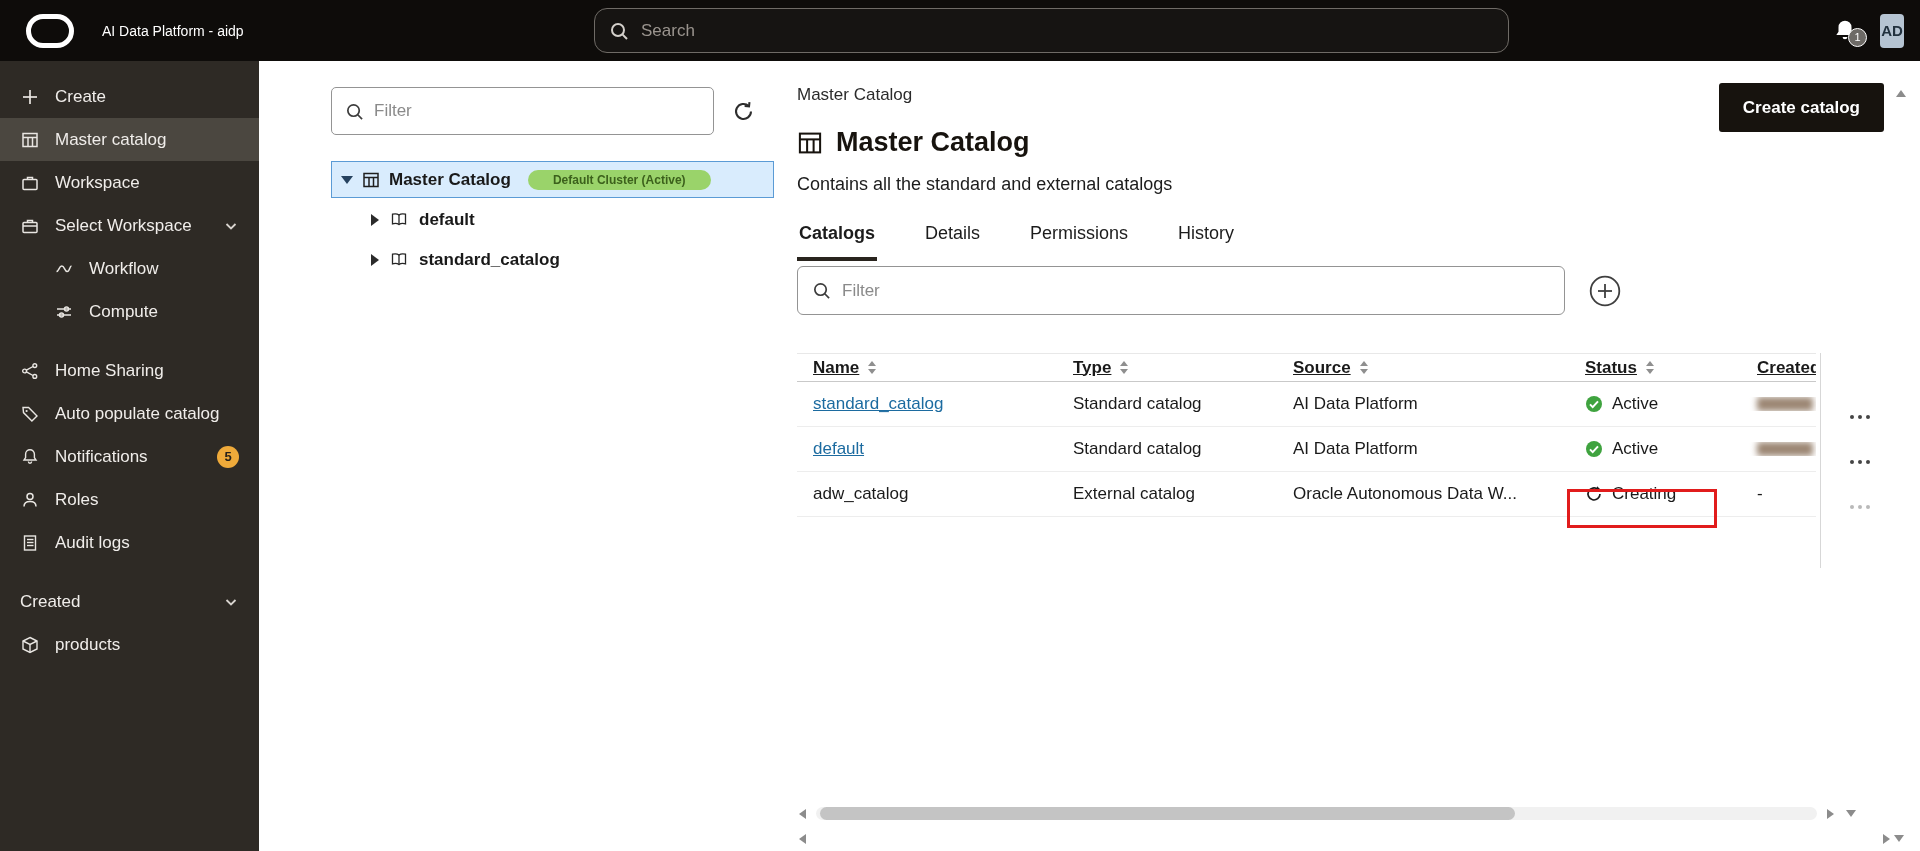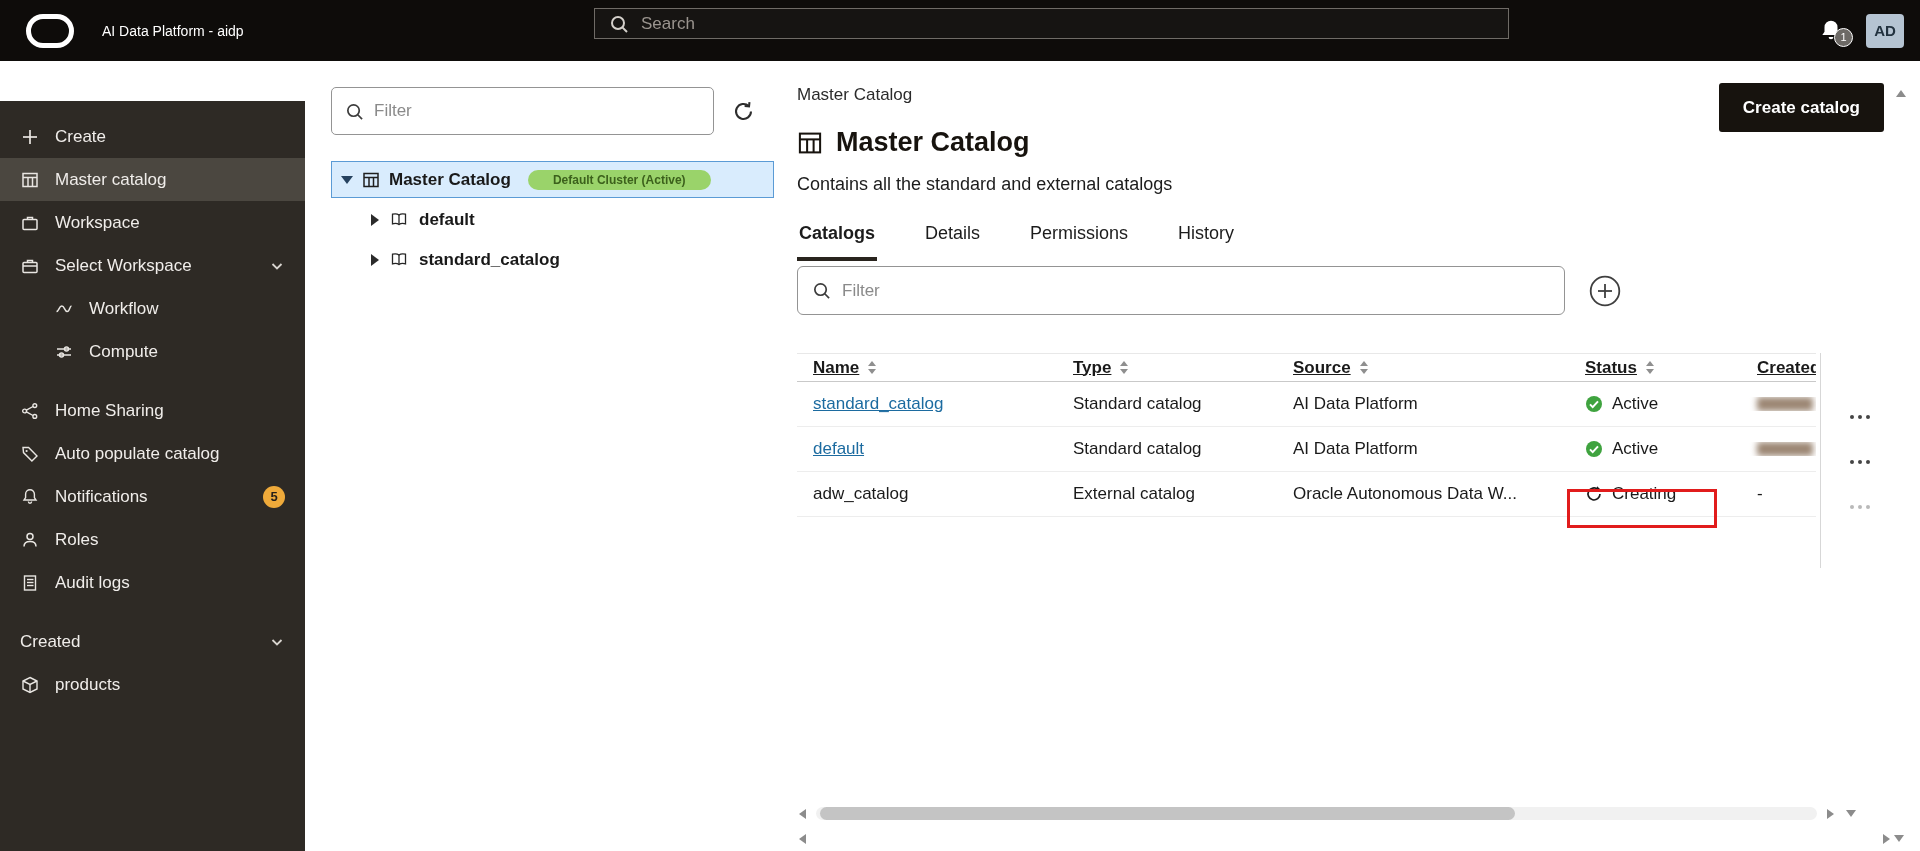--- a/index.html
+++ b/index.html
@@ -4,30 +4,30 @@
 <style>
   * { margin:0; padding:0; box-sizing:border-box; }
   html,body { width:1920px; height:851px; overflow:hidden; }
   body { font-family:"Liberation Sans", sans-serif; background:#ffffff; color:#1a1a1a; position:relative; }
   svg { display:block; }
 
   
   .topbar { position:absolute; top:0; left:0; right:0; height:61px; background:#0e0c0a; display:flex; align-items:center; z-index:30; }
   .logo { margin-left:26px; width:48px; height:34px; border:5px solid #fff; border-radius:17px; flex:0 0 auto; }
   .app-title { margin-left:28px; font-size:14px; color:#ffffff; white-space:nowrap; }
-  .top-search { position:absolute; left:594px; top:8px; width:915px; height:31px; background:#161412; border:1px solid #6f6b66; border-radius:0; display:flex; align-items:center; padding:0 14px; gap:12px; }
+  .top-search { position:absolute; left:594px; top:8px; width:915px; height:45px; background:#161412; border:1px solid #6f6b66; border-radius:13px; display:flex; align-items:center; padding:0 14px; gap:12px; }
   .top-search input { background:transparent; border:none; outline:none; color:#eee; font-size:17px; flex:1; font-family:inherit; }
   .top-search input::placeholder { color:#9a948e; }
   .top-right { position:absolute; right:16px; top:0; height:61px; display:flex; align-items:center; gap:22px; }
   .bell-wrap { position:relative; }
   .bell-badge { position:absolute; right:-9px; bottom:-3px; width:19px; height:19px; border-radius:50%; background:#6d6a66; border:1.5px solid #fff; color:#fff; font-size:11px; display:flex; align-items:center; justify-content:center; }
-  .avatar { width:38px; height:34px; border-radius:4px; background:#b5c4d2; color:#22323f; font-size:15px; font-weight:700; display:flex; align-items:center; justify-content:center; }
+  .avatar { width:24px; height:34px; border-radius:4px; background:#b5c4d2; color:#22323f; font-size:15px; font-weight:700; display:flex; align-items:center; justify-content:center; }
 
   
-  .sidebar { position:absolute; top:61px; left:0; width:305px; bottom:0; background:#2e2a25; padding-top:14px; color:#f0edea; z-index:20;margin-top:40px; }
+  .sidebar { position:absolute; top:61px; left:0; width:259px; bottom:0; background:#2e2a25; padding-top:14px; color:#f0edea; z-index:20; }
   .side-item { height:43px; display:flex; align-items:center; padding:0 20px; gap:15px; font-size:17px; cursor:pointer; white-space:nowrap; }
   .side-item.selected { background:#4b4740; }
   .side-item.sub { padding-left:54px; }
   .side-item .sicon { width:20px; height:20px; display:flex; align-items:center; justify-content:center; color:#e9e6e2; flex:0 0 auto; }
   .side-spacer { height:16px; }
   .side-chevron { margin-left:auto; color:#d8d4cf; }
   .count-badge { margin-left:auto; width:22px; height:22px; border-radius:50%; background:#efaa3a; color:#241f1a; font-size:13px; font-weight:700; display:flex; align-items:center; justify-content:center; }
 
   
   .treepanel { position:absolute; top:61px; left:323px; width:470px; bottom:0; background:#fff; padding:26px 0 0 8px; z-index:10; }

